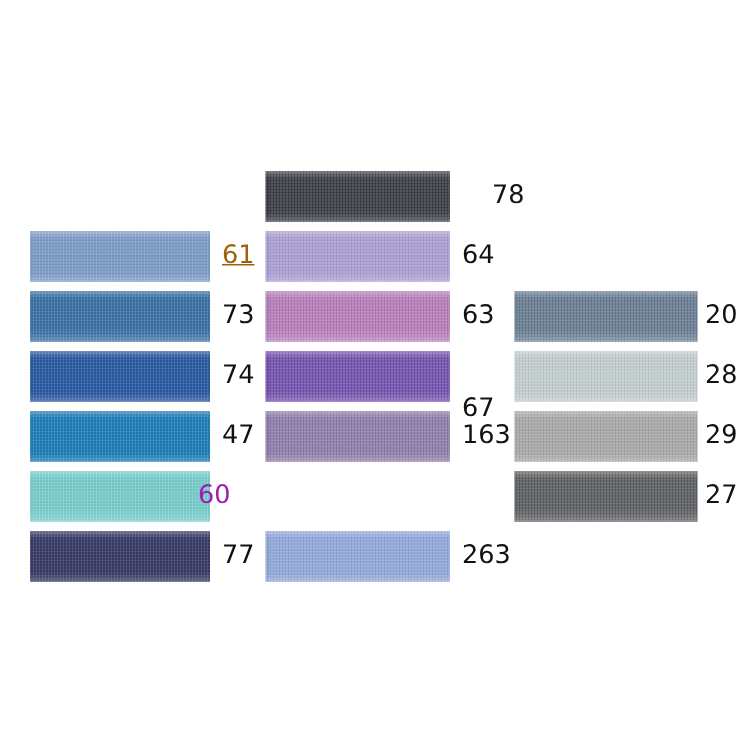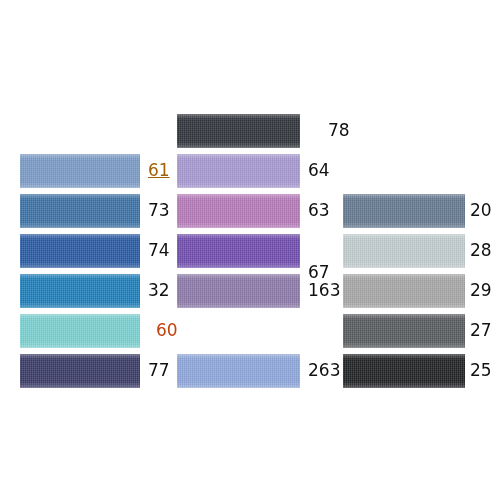--- a/index.html
+++ b/index.html
@@ -96,25 +96,25 @@
       <div class="swatch-row" style="left: 0px; top: 194px; height: 34px; width: 500px;">
         <div class="swatch" title="73" style="position: absolute; left: 20px; top: 0px; width: 120px; height: 34px; background-color: rgb(61, 116, 168);"></div>
         <div class="swatch-label" style="left: 148px; top: 8px; color: rgb(17, 17, 17);">73</div>
       </div>
       <div class="swatch-row" style="left: 0px; top: 234px; height: 34px; width: 500px;">
         <div class="swatch" title="74" style="position: absolute; left: 20px; top: 0px; width: 120px; height: 34px; background-color: rgb(42, 92, 166);"></div>
         <div class="swatch-label" style="left: 148px; top: 8px; color: rgb(17, 17, 17);">74</div>
       </div>
       <div class="swatch-row" style="left: 0px; top: 274px; height: 34px; width: 500px;">
         <div class="swatch" title="75" style="position: absolute; left: 20px; top: 0px; width: 120px; height: 34px; background-color: rgb(30, 128, 189);"></div>
-        <div class="swatch-label" style="left: 148px; top: 8px; color: rgb(17, 17, 17);">32</div>
+        <div class="swatch-label" style="left: 148px; top: 8px; color: rgb(17, 17, 17);">47</div>
       </div>
       <div class="swatch-row" style="left: 0px; top: 314px; height: 34px; width: 500px;">
         <div class="swatch" title="60" style="position: absolute; left: 20px; top: 0px; width: 120px; height: 34px; background-color: rgb(124, 210, 210);"></div>
-        <div class="swatch-label" style="left: 156px; top: 8px; color: #c2410c;">60</div>
+        <div class="swatch-label" style="left: 132px; top: 8px; color: #a21caf;">60</div>
       </div>
       <div class="swatch-row" style="left: 0px; top: 354px; height: 34px; width: 500px;">
         <div class="swatch" title="77" style="position: absolute; left: 20px; top: 0px; width: 120px; height: 34px; background-color: rgb(58, 60, 104);"></div>
         <div class="swatch-label" style="left: 148px; top: 8px; color: rgb(17, 17, 17);">77</div>
       </div>
     </div>
     <div class="column" style="left: 0px; top: 0px; width: 500px; height: 500px;">
       <div class="swatch-row" style="left: 0px; top: 114px; height: 34px; width: 500px;">
         <div class="swatch" title="78" style="position: absolute; left: 177px; top: 0px; width: 123px; height: 34px; background-color: rgb(50, 53, 60);"></div>
         <div class="swatch-label" style="left: 308px; top: 8px; color: rgb(17, 17, 17); margin-left: 20px;">78</div>
@@ -150,18 +150,14 @@
         <div class="swatch-label" style="left: 470px; top: 8px; color: rgb(17, 17, 17);">28</div>
       </div>
       <div class="swatch-row" style="left: 0px; top: 274px; height: 34px; width: 500px;">
         <div class="swatch" title="29" style="position: absolute; left: 343px; top: 0px; width: 122px; height: 34px; background-color: rgb(168, 168, 168);"></div>
         <div class="swatch-label" style="left: 470px; top: 8px; color: rgb(17, 17, 17);">29</div>
       </div>
       <div class="swatch-row" style="left: 0px; top: 314px; height: 34px; width: 500px;">
         <div class="swatch" title="27" style="position: absolute; left: 343px; top: 0px; width: 122px; height: 34px; background-color: rgb(90, 93, 96);"></div>
         <div class="swatch-label" style="left: 470px; top: 8px; color: rgb(17, 17, 17);">27</div>
       </div>
-      <div class="swatch-row" style="left: 0px; top: 354px; height: 34px; width: 500px;">
-        <div class="swatch" title="25" style="position: absolute; left: 343px; top: 0px; width: 122px; height: 34px; background-color: rgb(34, 36, 38);"></div>
-        <div class="swatch-label" style="left: 470px; top: 8px; color: rgb(17, 17, 17);">25</div>
-      </div>
     </div>
   </div>
 
 </body></html>

